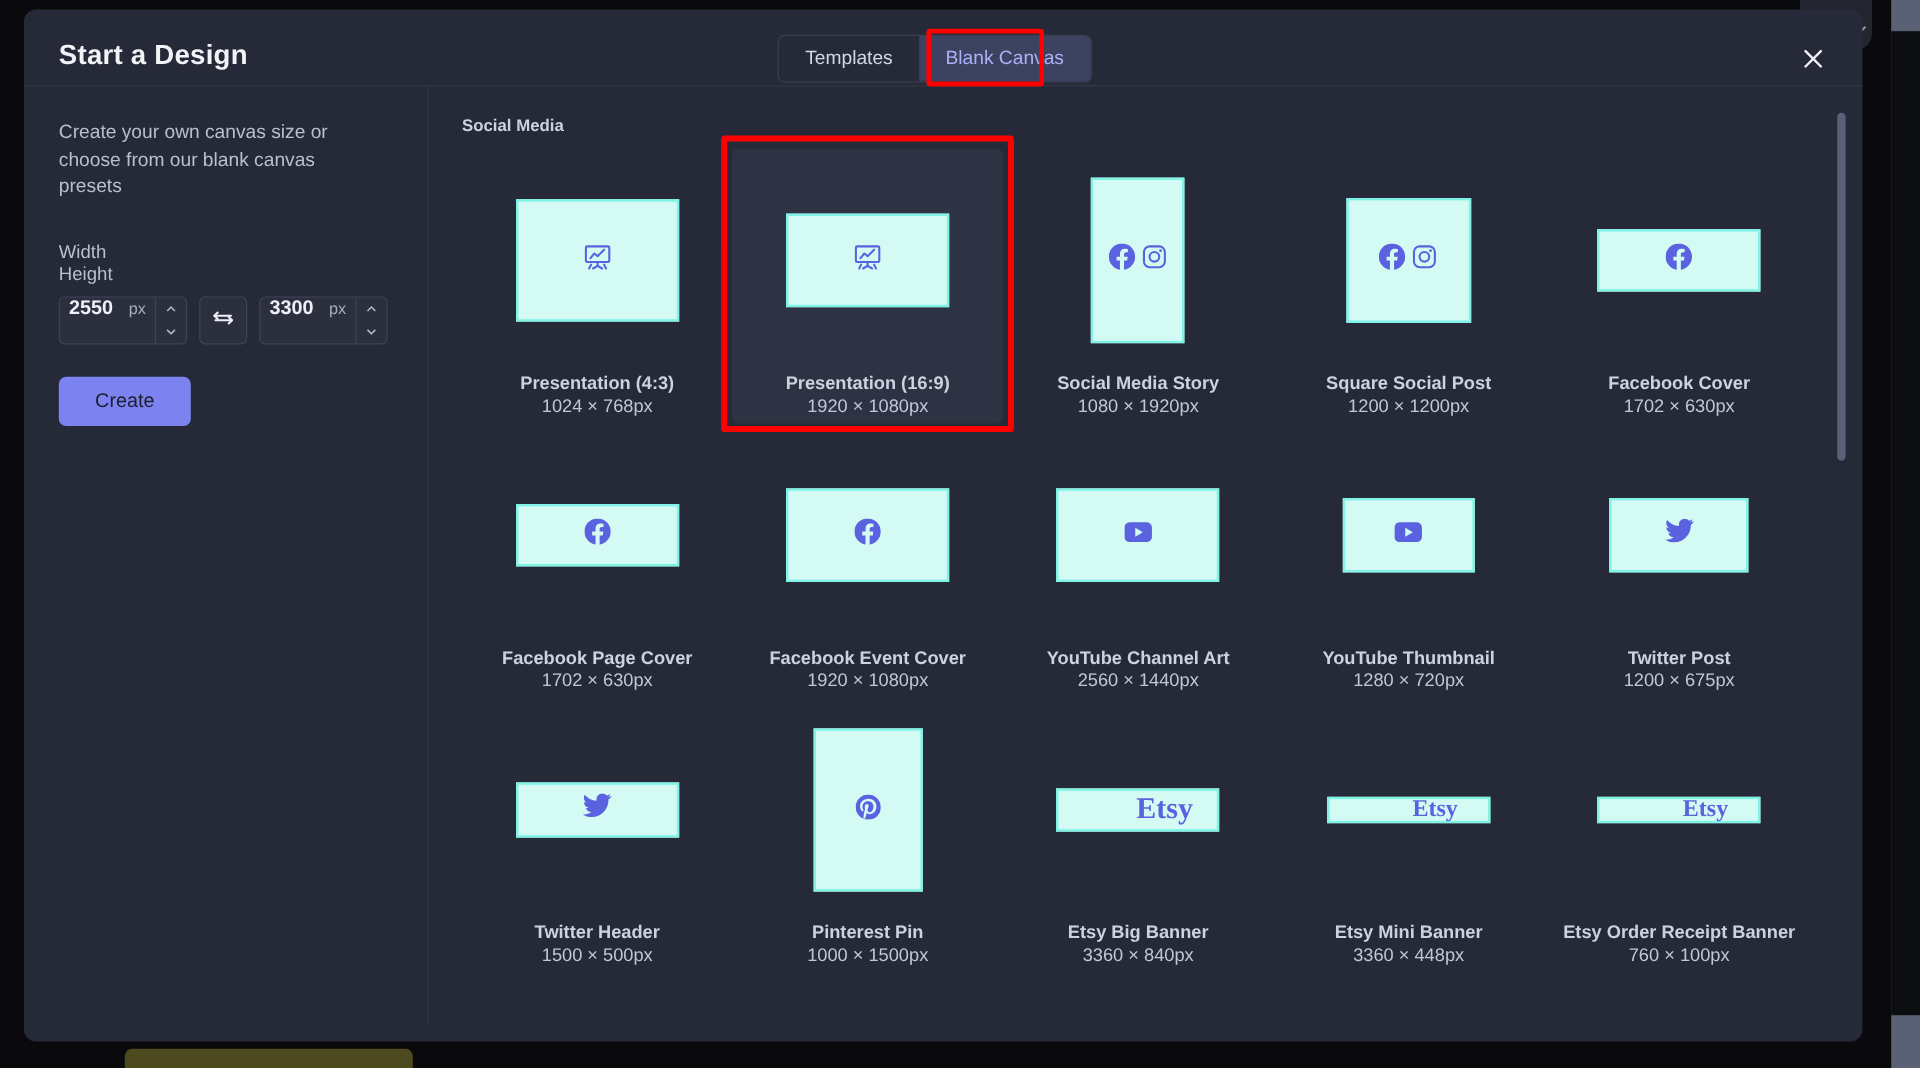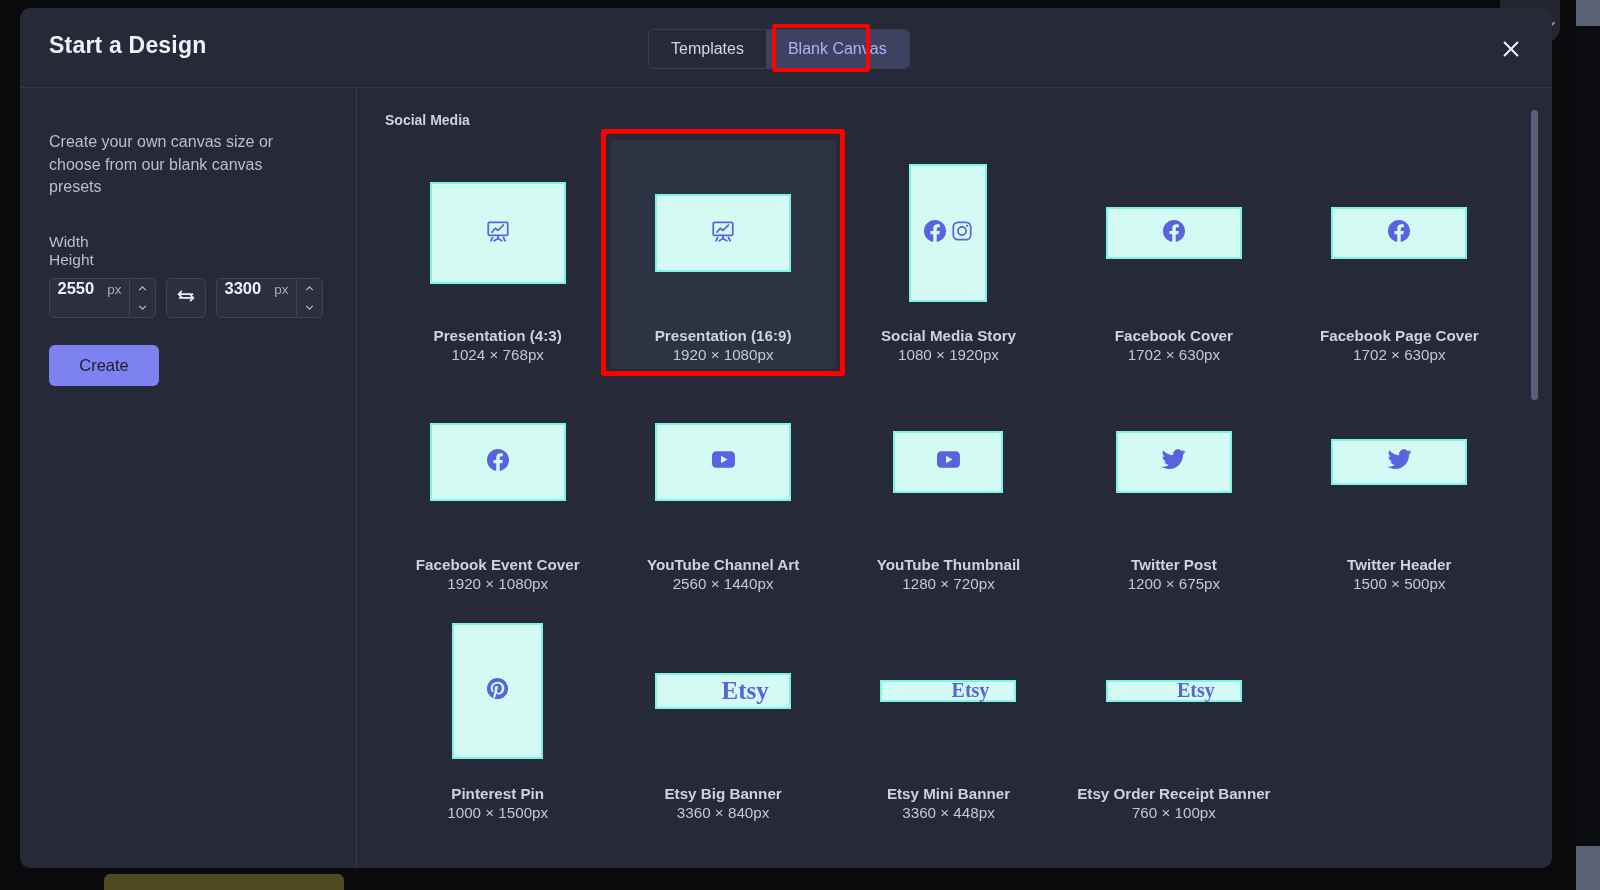--- a/index.html
+++ b/index.html
@@ -33,21 +33,21 @@
     background: #0c0d11;
   }
 
   
   .modal {
     position: absolute; left: 20px; top: 8px; width: 1532px; height: 860px;
     background: #262a38; border-radius: 10px; overflow: hidden;
   }
 
   .modal-header {
-    position: relative; height: 80px; width: 100%;
+    position: relative; height: 64px; width: 100%;
     border-bottom: 1px solid #343847;
   }
   .modal-title {
     position: absolute; left: 29px; top: 24px;
     font-size: 23px; font-weight: bold; color: #f2f3f7; letter-spacing: .2px;
   }
   .tabs {
     position: absolute; left: 628px; top: 21px;
     display: flex; border: 1px solid #3a3e4e; border-radius: 6px; overflow: hidden;
   }
@@ -67,21 +67,21 @@
   }
 
   
   .modal-body { position: relative; display: flex; height: 780px; }
 
   .sidebar {
     width: 337px; flex: 0 0 337px; height: 100%;
     border-right: 1px solid #343847; padding: 28px 29px 0 29px;
   }
   .sidebar-desc {
-    font-size: 16px; line-height: 1.42; color: #b9bed0; width: 245px; margin-top: 15px;
+    font-size: 16px; line-height: 1.42; color: #b9bed0; width: 245px;
   }
   .field-labels { display: flex; margin-top: 34px; flex-direction: column; }
   .field-label { font-size: 15.5px; color: #b9bed0; }
   .field-label.w { width: 170px; }
   .spin-row { display: flex; align-items: center; margin-top: 9px; }
   .num-box {
     display: flex; align-items: stretch;
     border: 1px solid #3f4354; border-radius: 5px; background: #2b2f3e;
     height: 40px; width: 107px; overflow: hidden;
   }
@@ -307,20 +307,38 @@
                         <circle cx="17.6" cy="6.4" r="1.25" fill="currentColor" stroke="none"></circle>
                       </svg></span>
                   </span>
                 </div>
               </div>
               <div class="card-name">Social Media Story</div>
               <div class="card-dims">1080 × 1920px</div>
             </div>
             <div class="card">
               <div class="thumb-area">
+                <div class="thumb" style="width:104px;height:104px;">
+                  <span style="display:flex;align-items:center;gap:5px">
+                    <span><svg width="22" height="22" viewBox="0 0 24 24" fill="currentColor">
+                        <path d="M24 12c0-6.63-5.37-12-12-12S0 5.37 0 12c0 5.99 4.39 10.95 10.12 11.85v-8.38H7.08V12h3.04V9.36c0-3 1.79-4.67 4.53-4.67 1.31 0 2.68.24 2.68.24v2.95h-1.51c-1.49 0-1.95.92-1.95 1.87V12h3.32l-.53 3.47h-2.79v8.38C19.61 22.95 24 17.99 24 12z"></path>
+                      </svg></span>
+                    <span><svg width="22" height="22" viewBox="0 0 24 24" fill="none" stroke="currentColor" stroke-width="1.9">
+                        <rect x="2.5" y="2.5" width="19" height="19" rx="5.2"></rect>
+                        <circle cx="12" cy="12" r="4.4"></circle>
+                        <circle cx="17.6" cy="6.4" r="1.25" fill="currentColor" stroke="none"></circle>
+                      </svg></span>
+                  </span>
+                </div>
+              </div>
+              <div class="card-name">Square Social Post</div>
+              <div class="card-dims">1200 × 1200px</div>
+            </div>
+            <div class="card">
+              <div class="thumb-area">
                 <div class="thumb" style="width:136px;height:52px;">
                   <span><svg width="22" height="22" viewBox="0 0 24 24" fill="currentColor">
                       <path d="M24 12c0-6.63-5.37-12-12-12S0 5.37 0 12c0 5.99 4.39 10.95 10.12 11.85v-8.38H7.08V12h3.04V9.36c0-3 1.79-4.67 4.53-4.67 1.31 0 2.68.24 2.68.24v2.95h-1.51c-1.49 0-1.95.92-1.95 1.87V12h3.32l-.53 3.47h-2.79v8.38C19.61 22.95 24 17.99 24 12z"></path>
                     </svg></span>
                 </div>
               </div>
               <div class="card-name">Facebook Cover</div>
               <div class="card-dims">1702 × 630px</div>
             </div>
             <div class="card">

